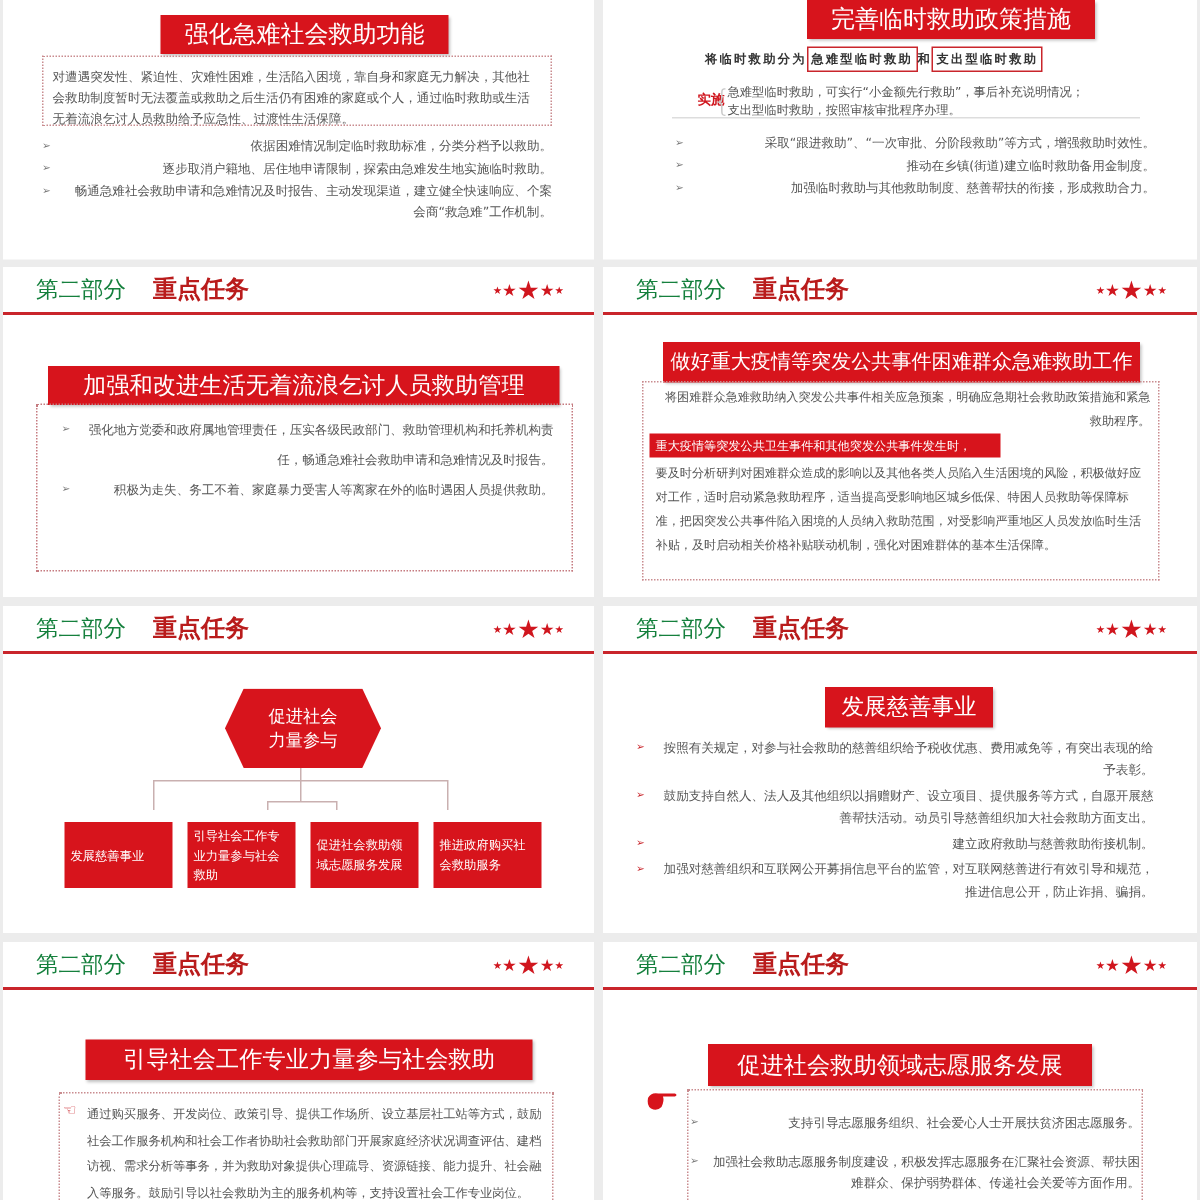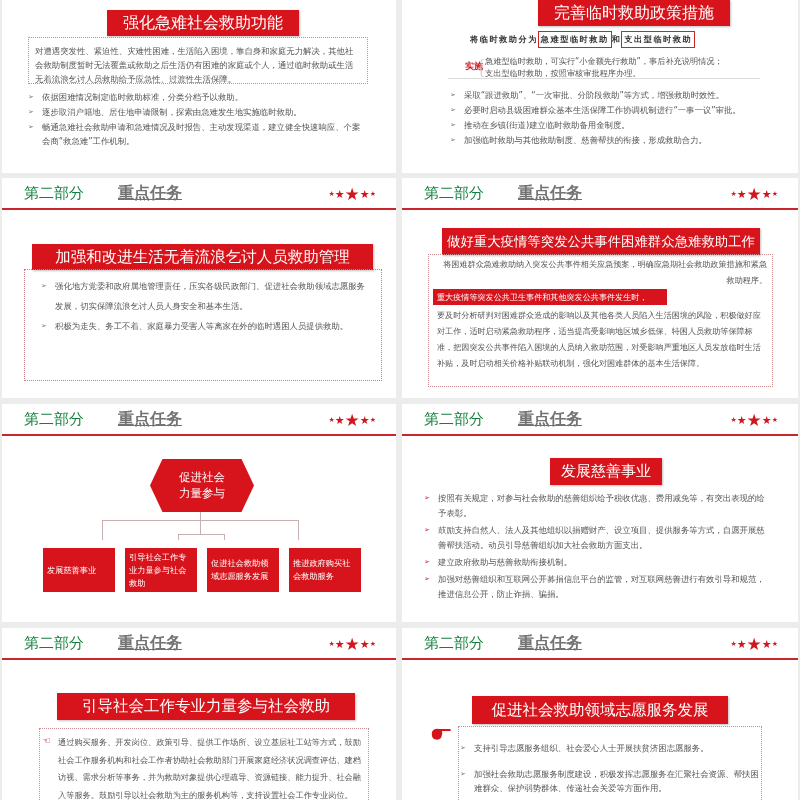--- a/index.html
+++ b/index.html
@@ -10,30 +10,30 @@
   .s2 { left: 402px; top: 0; width: 396px; height: 173px; }
   .s3 { left: 2px; top: 178px; width: 394px; height: 220px; }
   .s4 { left: 402px; top: 178px; width: 396px; height: 220px; }
   .s5 { left: 2px; top: 404px; width: 394px; height: 218px; }
   .s6 { left: 402px; top: 404px; width: 396px; height: 218px; }
   .s7 { left: 2px; top: 628px; width: 394px; height: 172px; }
   .s8 { left: 402px; top: 628px; width: 396px; height: 172px; }
 
   .hdr { position: absolute; left: 0; right: 0; top: 0; height: 32px; border-bottom: 2px solid #c9252b; }
   .hdr-part { position: absolute; left: 22px; top: 6px; font-size: 15px; color: #15803d; }
-  .hdr-title { position: absolute; left: 116px; top: 5px; font-size: 16px; font-weight: bold; color: #737373; text-decoration: underline; }
+  .hdr-title { position: absolute; left: 100px; top: 5px; font-size: 16px; font-weight: bold; color: #b91c1c; }
   .stars { position: absolute; right: 20px; top: 6px; color: #d0161e; font-size: 14px; letter-spacing: 0px; }
   .stars .sm { font-size: 7px; vertical-align: middle; }
   .stars .md { font-size: 11px; vertical-align: middle; }
   .stars .lg { font-size: 17px; vertical-align: middle; }
 
   .banner { position: absolute; background: #d7141c; color: #fff; text-align: center; white-space: nowrap; box-shadow: 1px 1px 2px rgba(0,0,0,0.25); }
   .dbox { position: absolute; border: 1px dashed #c98c8f; }
   .txt { font-size: 8.4px; color: #555; line-height: 14px; }
-  .bul { position: relative; padding-left: 14px; font-size: 8.4px; color: #555; line-height: 14px; margin-bottom: 3px; }
+  .bul { position: relative; padding-left: 14px; font-size: 8.4px; color: #555; line-height: 14px; margin-bottom: 3px; text-align: right; }
   .bul::before { content: "➢"; position: absolute; left: 0; top: 0; font-size: 7px; color: #777; }
   .bul.red::before { color: #c9252b; }
 
   
   .s1 .banner { left: 105px; top: 10px; width: 192px; height: 26px; font-size: 16px; line-height: 26px; }
   .s1 .dbox { left: 26px; top: 37px; width: 340px; height: 47px; padding: 6px 6px; border-style: dotted; }
   .s1 .list { position: absolute; left: 26px; top: 90px; width: 340px; }
   .s1 .list .bul { margin-bottom: 1px; }
 
   
@@ -101,35 +101,34 @@
   </div>
   <div class="impl-label">实施</div>
   <div class="brace">{</div>
   <div class="impl">
     <div>急难型临时救助，可实行“小金额先行救助”，事后补充说明情况；</div>
     <div>支出型临时救助，按照审核审批程序办理。</div>
   </div>
   <div class="sep"></div>
   <div class="list">
     <div class="bul">采取“跟进救助”、“一次审批、分阶段救助”等方式，增强救助时效性。</div>
-    <div class="bul">必要时启动县级困难群众基本生活保障工作协调机制进行“一事一议”审批。</div>
     <div class="bul">推动在乡镇(街道)建立临时救助备用金制度。</div>
     <div class="bul">加强临时救助与其他救助制度、慈善帮扶的衔接，形成救助合力。</div>
   </div>
 </div>
 
 <div class="slide s3">
   <div class="hdr">
     <span class="hdr-part">第二部分</span>
     <span class="hdr-title">重点任务</span>
     <span class="stars"><span class="sm">★</span><span class="md">★</span><span class="lg">★</span><span class="md">★</span><span class="sm">★</span></span>
   </div>
   <div class="banner">加强和改进生活无着流浪乞讨人员救助管理</div>
   <div class="dbox">
-    <div class="bul">强化地方党委和政府属地管理责任，压实各级民政部门、促进社会救助领域志愿服务发展，切实保障流浪乞讨人员人身安全和基本生活。</div>
+    <div class="bul">强化地方党委和政府属地管理责任，压实各级民政部门、救助管理机构和托养机构责任，畅通急难社会救助申请和急难情况及时报告。</div>
     <div class="bul">积极为走失、务工不着、家庭暴力受害人等离家在外的临时遇困人员提供救助。</div>
   </div>
 </div>
 
 <div class="slide s4">
   <div class="hdr">
     <span class="hdr-part">第二部分</span>
     <span class="hdr-title">重点任务</span>
     <span class="stars"><span class="sm">★</span><span class="md">★</span><span class="lg">★</span><span class="md">★</span><span class="sm">★</span></span>
   </div>

